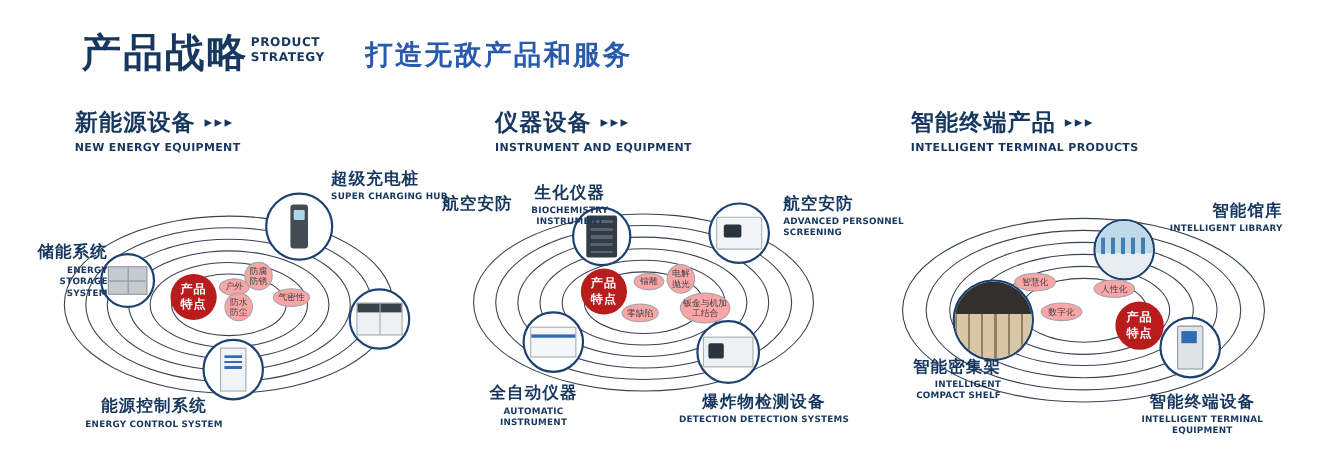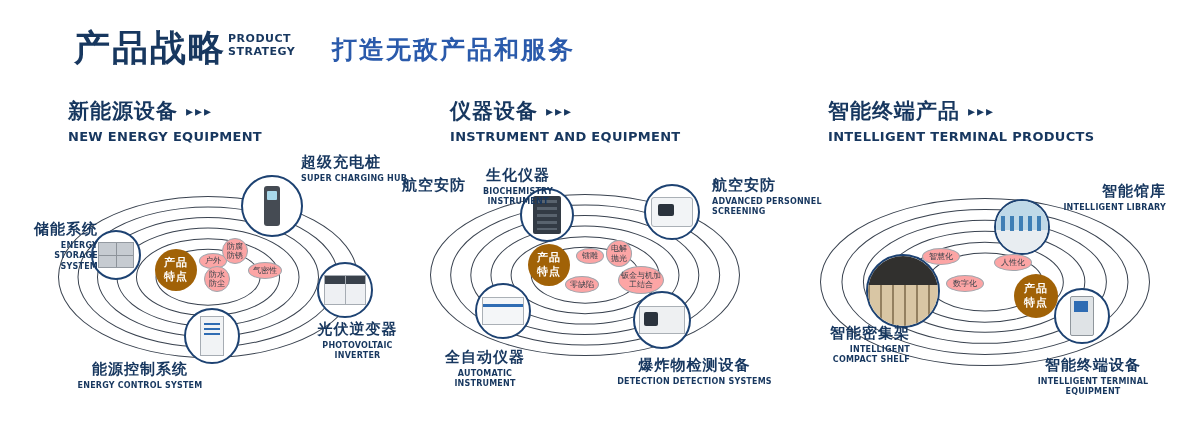--- a/index.html
+++ b/index.html
@@ -8,21 +8,21 @@
     font-family:"DejaVu Sans","Liberation Sans",sans-serif;color:#1b3a66;
   }
   
   .header-title{position:absolute;left:74px;top:24px;font-size:36px;font-weight:bold;color:#17375f;letter-spacing:2px;}
   .header-sub{position:absolute;left:228px;top:33px;font-size:11px;font-weight:bold;color:#17375f;line-height:1.15;letter-spacing:.5px;}
   .slogan{position:absolute;left:332px;top:33px;font-size:25px;font-weight:bold;color:#2a5aab;letter-spacing:2px;}
   
   .section-header{position:absolute;}
   .sec-title{font-size:21px;font-weight:bold;color:#17375f;letter-spacing:1px;vertical-align:middle;}
   .sec-arrows{margin-left:8px;color:#17375f;font-size:14px;font-weight:bold;letter-spacing:2px;vertical-align:middle;}
-  .sec-sub{font-size:13px;font-weight:bold;color:#17375f;letter-spacing:.3px;margin-top:4px;}
+  .sec-sub{font-size:10px;font-weight:bold;color:#17375f;letter-spacing:.3px;margin-top:4px;}
   #sec1{left:68px;top:97px;}
   #sec2{left:450px;top:97px;}
   #sec3{left:828px;top:97px;}
   
   .rings{position:absolute;}
   .ring{position:absolute;left:50%;top:50%;transform:translate(-50%,-50%);
         border:1px solid #3a4350;border-radius:50%;box-sizing:border-box;}
   .ring:nth-child(1){width:100%;height:100%;}
   .ring:nth-child(2){width:87%;height:87%;}
   .ring:nth-child(3){width:74%;height:74%;}
@@ -86,21 +86,21 @@
   #l-control{left:75px;top:360px;width:130px;text-align:center;}
   #l-aviation{left:402px;top:176px;}
   #l-biochem{left:468px;top:166px;width:100px;text-align:center;}
   #l-screening{left:712px;top:176px;width:112px;}
   #l-automatic{left:426px;top:348px;width:118px;text-align:center;}
   #l-explosive{left:612px;top:356px;width:165px;text-align:center;}
   #l-library{left:1056px;top:182px;width:110px;text-align:right;}
   #l-shelf{left:814px;top:324px;width:96px;text-align:right;}
   #l-terminal{left:1018px;top:356px;width:150px;text-align:center;}
   
-  .badge{position:absolute;border-radius:50%;background:#a16207;color:#fff;
+  .badge{position:absolute;border-radius:50%;background:#b91c1c;color:#fff;
          display:flex;flex-direction:column;align-items:center;justify-content:center;
          font-size:11px;font-weight:bold;line-height:1.25;letter-spacing:1px;}
   #b1{left:155px;top:249px;width:42px;height:42px;}
   #b2{left:528px;top:244px;width:42px;height:42px;}
   #b3{left:1014px;top:274px;width:44px;height:44px;}
   
   .bubble{position:absolute;border:1px solid #a0a6ad;border-radius:50%;background:#fca5a5;
           display:flex;align-items:center;justify-content:center;text-align:center;
           font-size:8px;line-height:1.15;color:#3c434b;word-break:break-all;box-sizing:border-box;padding:1px;}
   #f1-0{left:199px;top:253px;width:28px;height:16px;}
@@ -179,24 +179,20 @@
   </div>
 
   <div id="l-storage" class="lbl">
     <div class="zh">储能系统</div>
     <div class="en">ENERGY STORAGE SYSTEM</div>
   </div>
   <div id="l-charging" class="lbl">
     <div class="zh">超级充电桩</div>
     <div class="en">SUPER CHARGING HUB</div>
   </div>
-  <div id="l-inverter" class="lbl">
-    <div class="zh">光伏逆变器</div>
-    <div class="en">PHOTOVOLTAIC INVERTER</div>
-  </div>
   <div id="l-control" class="lbl">
     <div class="zh">能源控制系统</div>
     <div class="en">ENERGY CONTROL SYSTEM</div>
   </div>
 
   <div id="b1" class="badge">
     <div>产品</div>
     <div>特点</div>
   </div>
   <div id="f1-0" class="bubble">户外</div>

